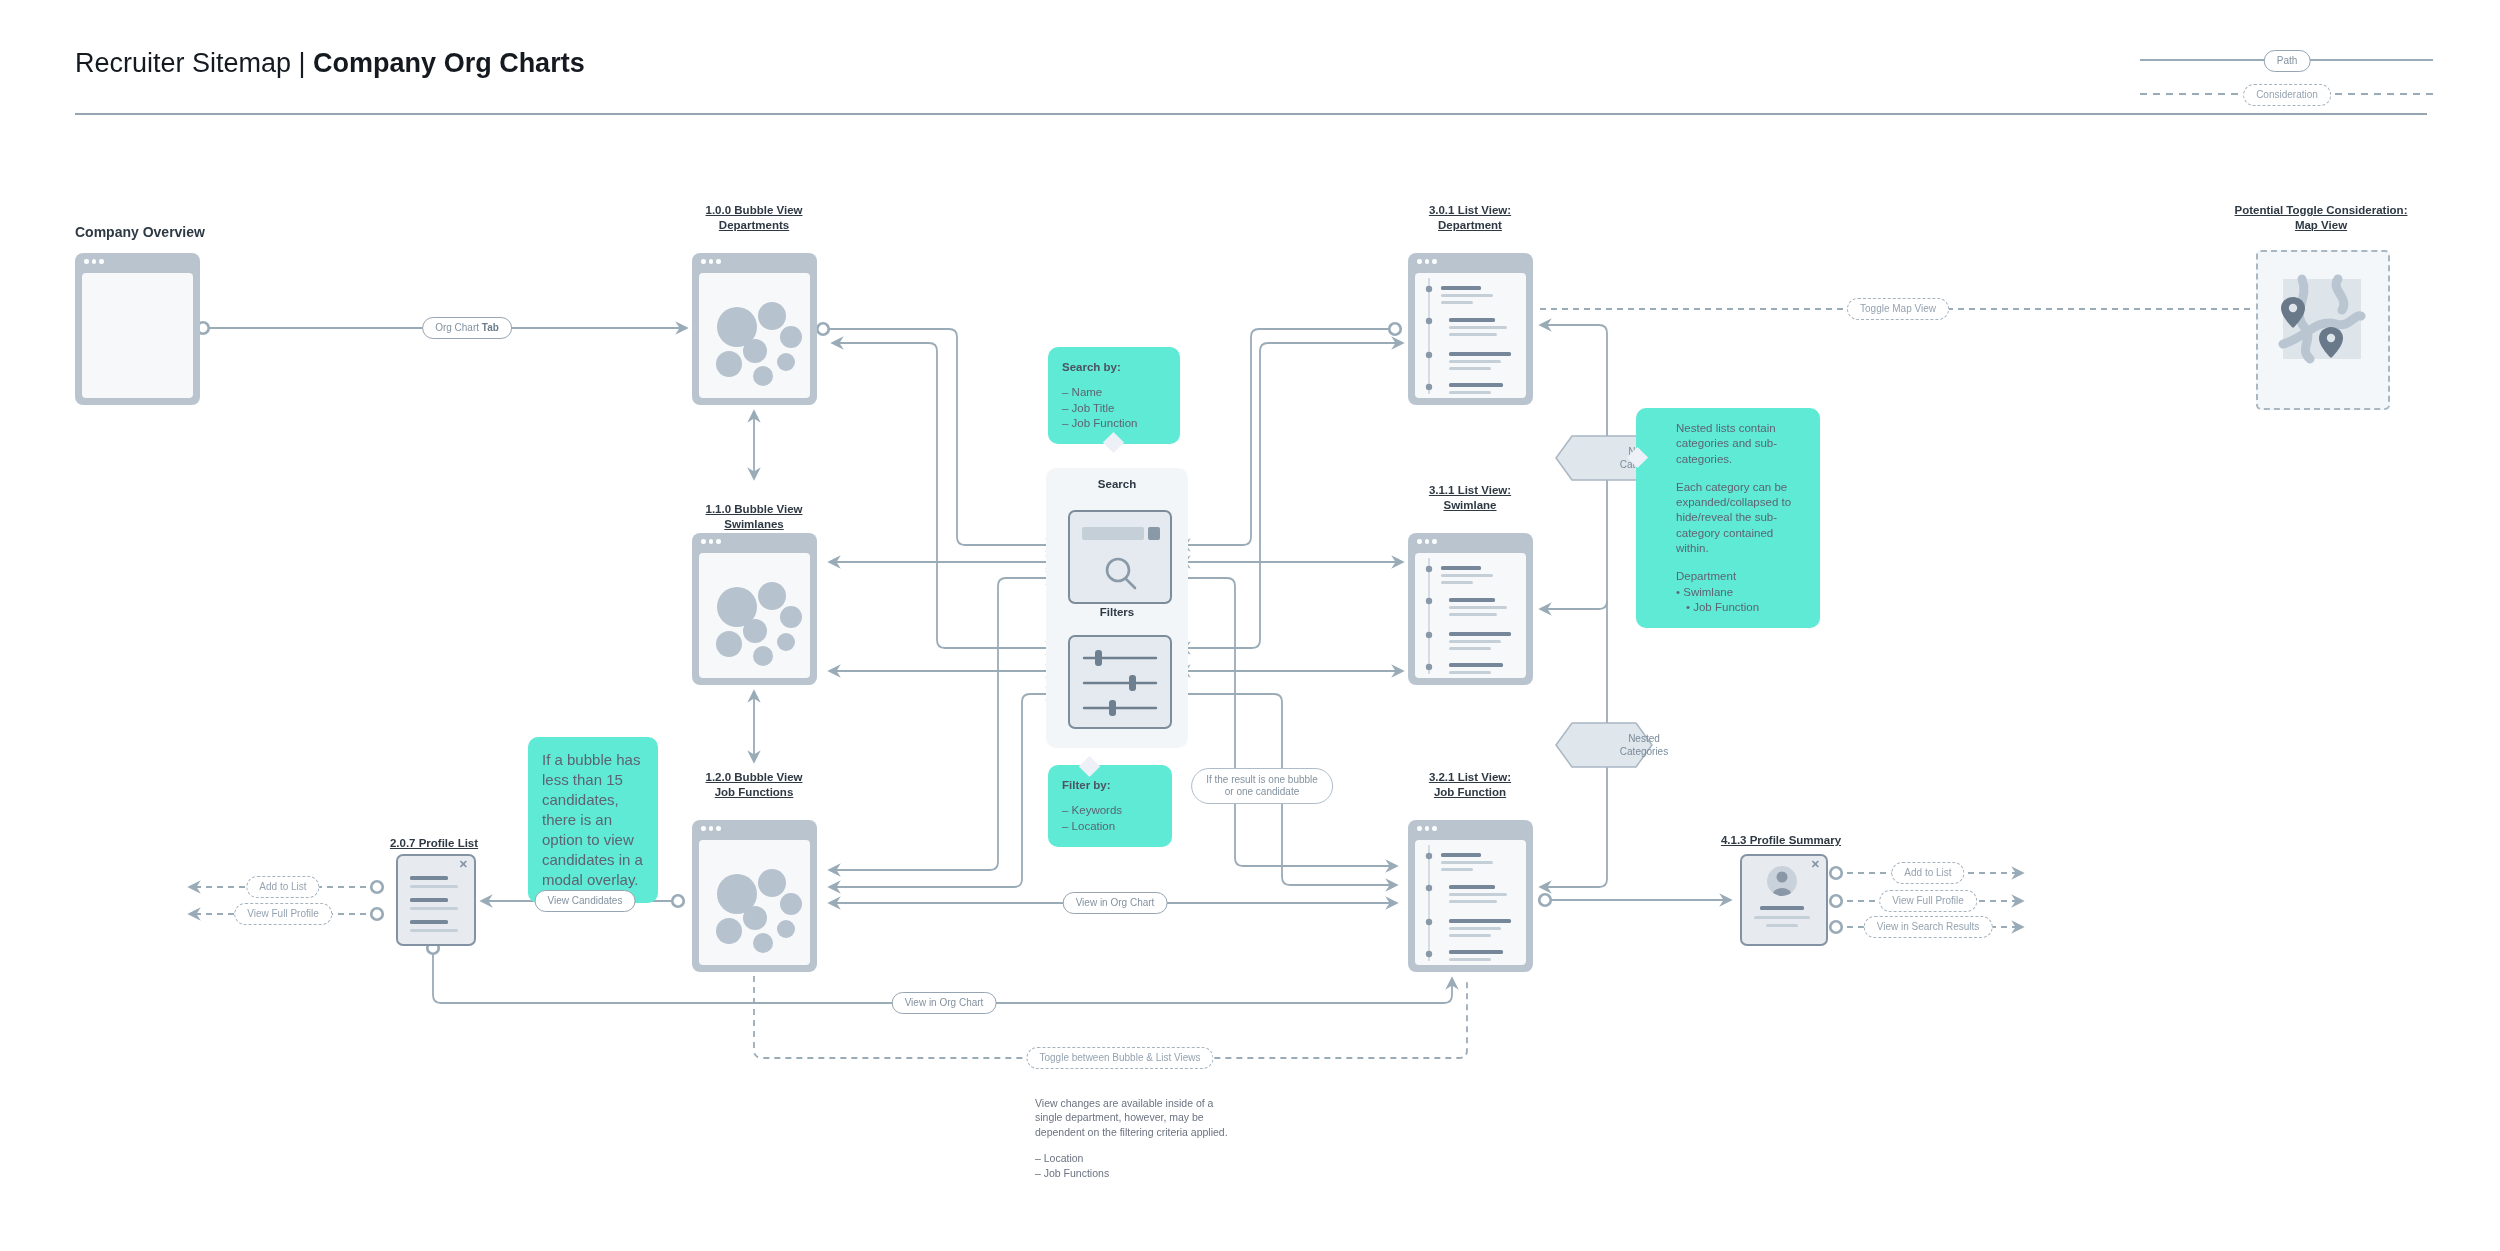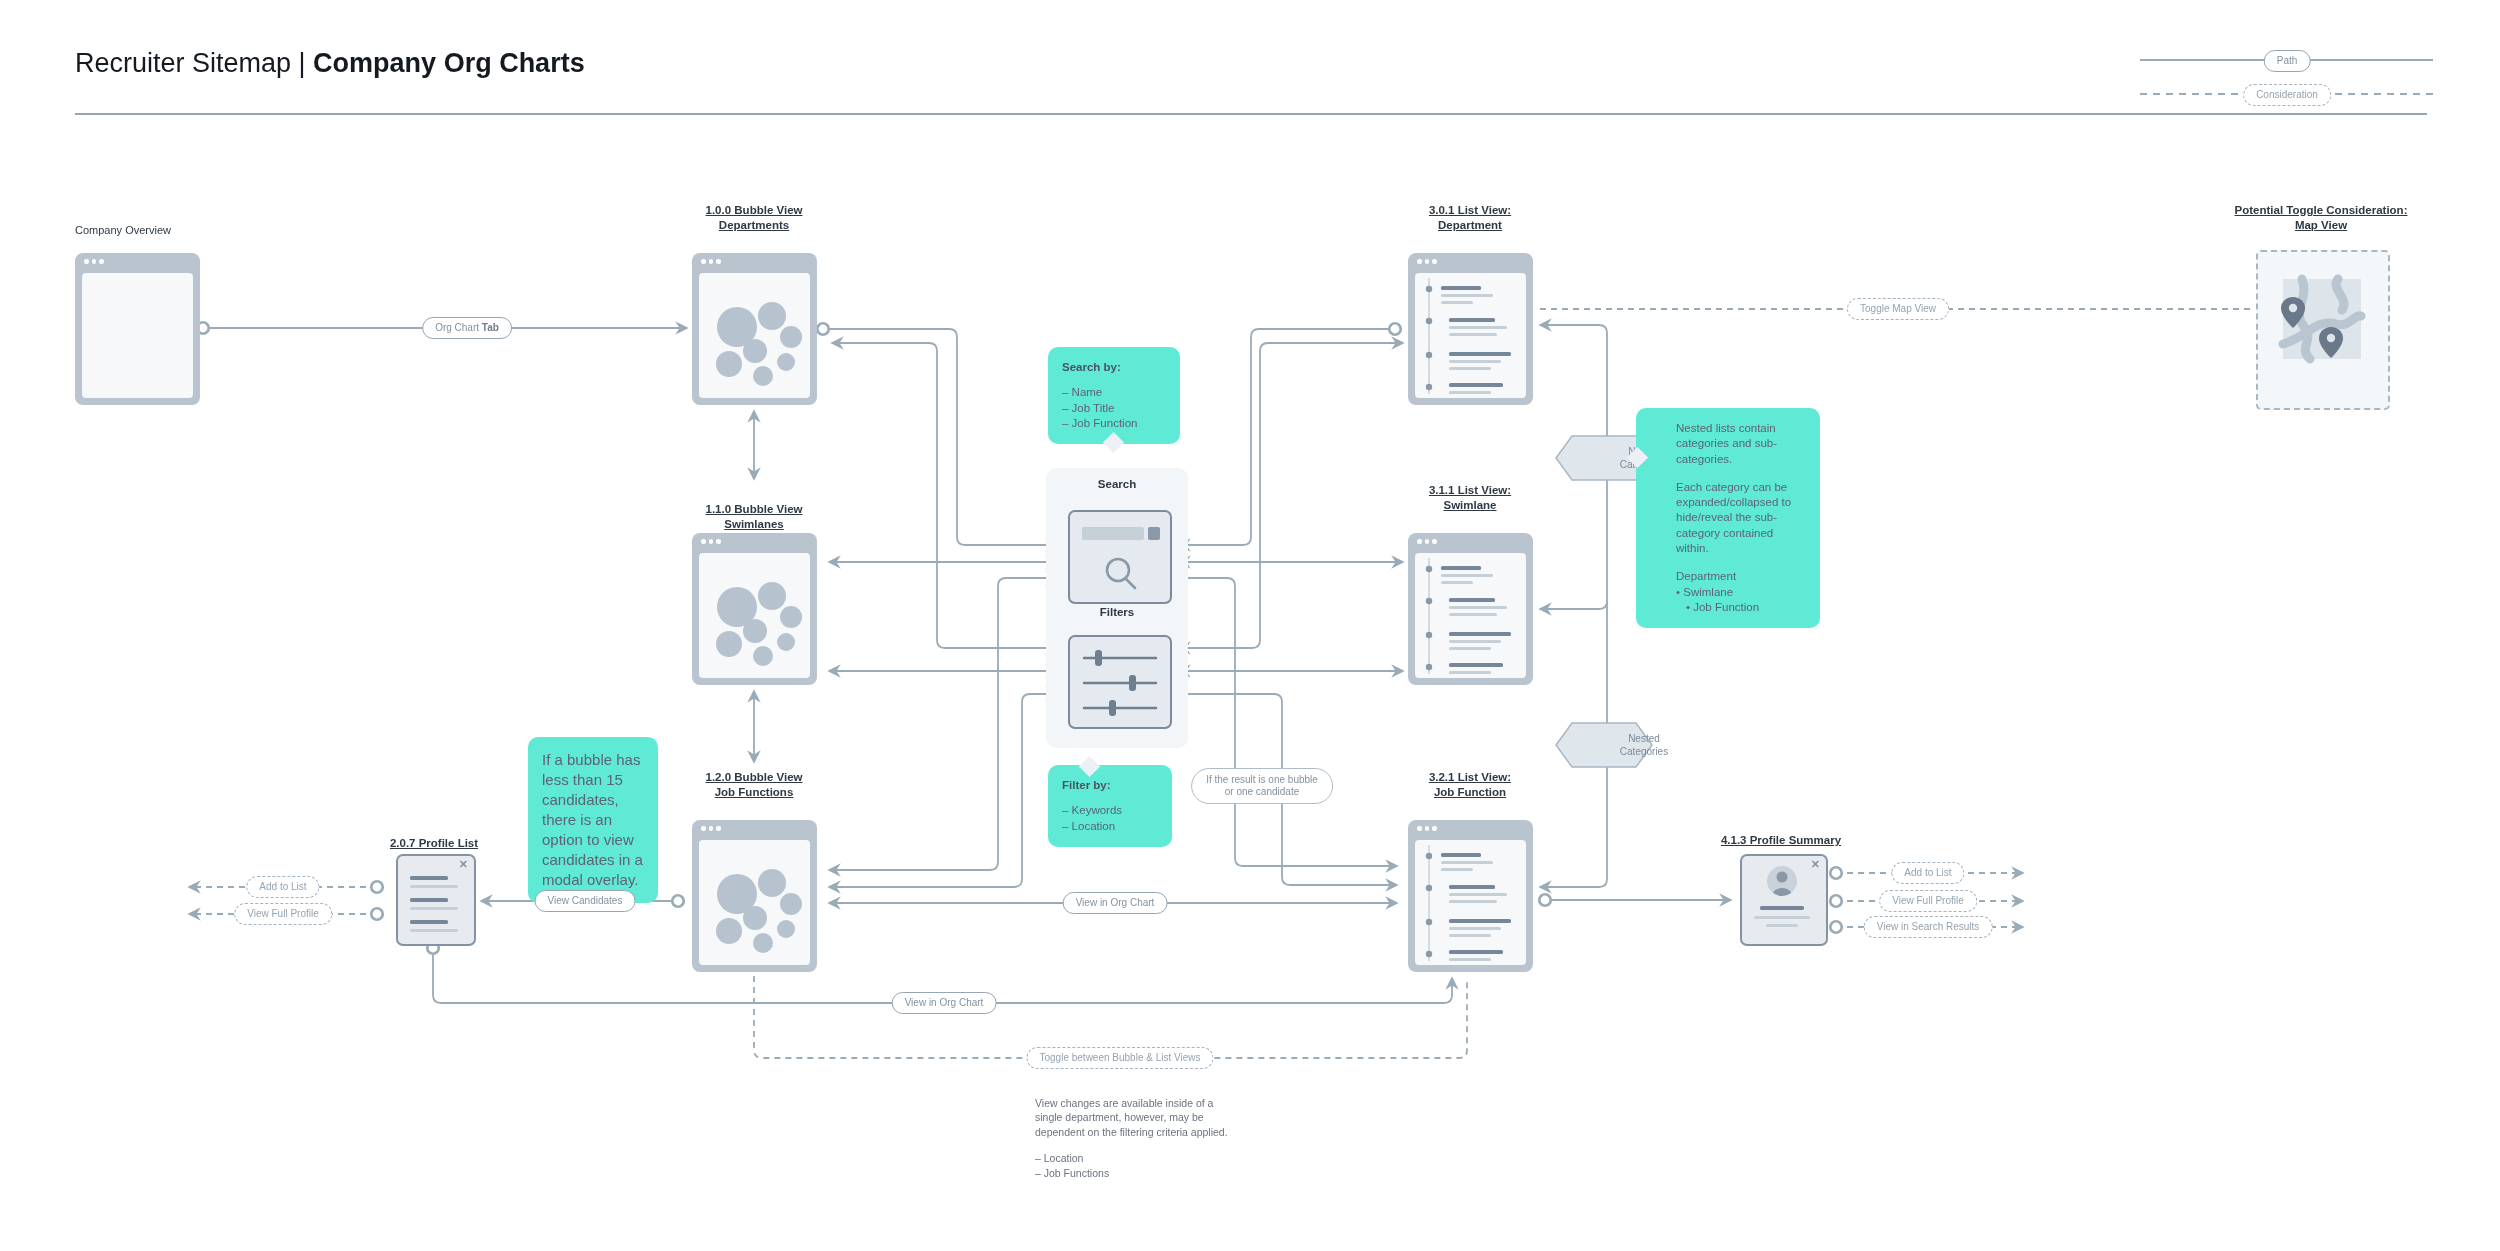--- a/index.html
+++ b/index.html
@@ -5,21 +5,21 @@
   html,body{margin:0;padding:0;background:#fff;}
   #canvas{position:relative;width:2500px;height:1251px;background:#ffffff;
           font-family:"Liberation Sans",sans-serif;overflow:hidden;}
   
   .app-title{position:absolute;left:75px;top:48px;font-size:27px;color:#141a20;white-space:nowrap;}
   .app-title b{font-weight:bold;}
   .header-rule{position:absolute;left:75px;top:113px;width:2352px;height:0;border-top:2px solid #97a4b1;}
   
   .node-title{position:absolute;font-size:11.5px;font-weight:bold;color:#2e3944;text-align:center;line-height:15px;}
   .node-title span{display:block;text-decoration:underline;}
-  .plain-label{position:absolute;font-size:11px;font-weight:normal;color:#2e3944;}
+  .plain-label{position:absolute;font-size:14px;font-weight:bold;color:#2e3944;}
   
   .win{position:absolute;width:125px;height:152px;background:#b9c4cf;border-radius:8px;}
   .win .dots{position:absolute;top:6px;left:9px;display:flex;gap:3px;}
   .win .dots i{width:4.5px;height:4.5px;border-radius:50%;background:#fdfefe;}
   .win .body{position:absolute;left:7px;right:7px;top:20px;bottom:7px;background:#f6f8fa;border-radius:4px;overflow:hidden;}
   
   .cluster{position:absolute;left:1046px;top:468px;width:142px;height:280px;background:#f3f6f8;border-radius:10px;}
   .cluster-label{position:absolute;width:142px;text-align:center;font-size:11.5px;font-weight:bold;color:#2e3944;}
   .tool-box{position:absolute;left:1068px;width:100px;height:90px;background:#e4eaef;border:2px solid #7d8c9b;border-radius:7px;}
   

